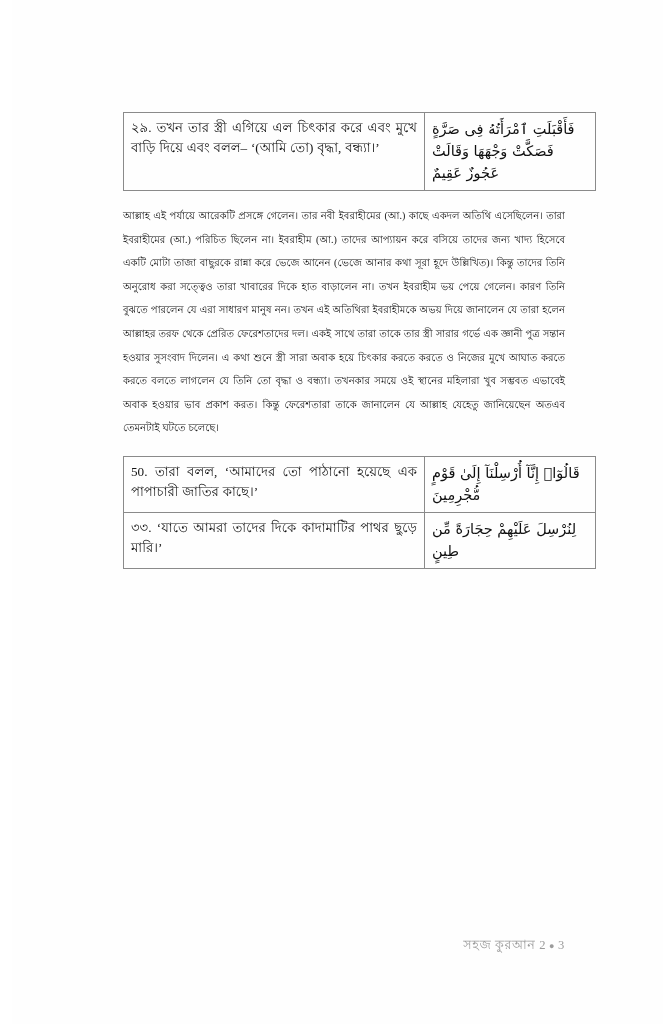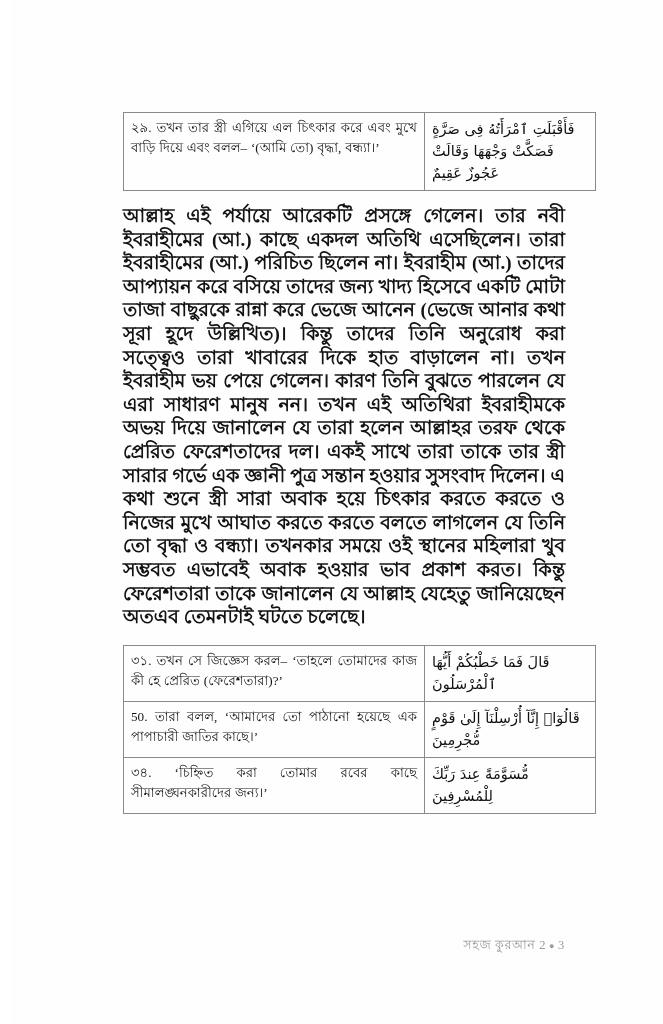--- a/index.html
+++ b/index.html
@@ -69,27 +69,26 @@
     font-family: "DejaVu Sans", "Liberation Sans", sans-serif;
     font-size: 14.5px;
     line-height: 22px;
     color: #101010;
   }
 
   
   .body-paragraph {
     margin: 13px 0 0 0;
     font-family: "Liberation Serif", "DejaVu Serif", serif;
-    font-size: 19px;
+    font-size: 10px;
     line-height: 23.6px;
     text-align: justify;
     text-align-last: left;
     color: #121212;
     word-spacing: 0.3px;
-    font-weight: bold;
   }
 
   .gap-after-paragraph {
     height: 16px;
   }
 
   
   .footer {
     position: absolute;
     left: 111px;
@@ -128,40 +127,32 @@
     </table>
 
     <p class="body-paragraph">আল্লাহ এই পর্যায়ে আরেকটি প্রসঙ্গে গেলেন। তার নবী ইবরাহীমের (আ.) কাছে একদল অতিথি এসেছিলেন। তারা ইবরাহীমের (আ.) পরিচিত ছিলেন না। ইবরাহীম (আ.) তাদের আপ্যায়ন করে বসিয়ে তাদের জন্য খাদ্য হিসেবে একটি মোটা তাজা বাছুরকে রান্না করে ভেজে আনেন (ভেজে আনার কথা সূরা হূদে উল্লিখিত)। কিন্তু তাদের তিনি অনুরোধ করা সত্ত্বেও তারা খাবারের দিকে হাত বাড়ালেন না। তখন ইবরাহীম ভয় পেয়ে গেলেন। কারণ তিনি বুঝতে পারলেন যে এরা সাধারণ মানুষ নন। তখন এই অতিথিরা ইবরাহীমকে অভয় দিয়ে জানালেন যে তারা হলেন আল্লাহর তরফ থেকে প্রেরিত ফেরেশতাদের দল। একই সাথে তারা তাকে তার স্ত্রী সারার গর্ভে এক জ্ঞানী পুত্র সন্তান হওয়ার সুসংবাদ দিলেন। এ কথা শুনে স্ত্রী সারা অবাক হয়ে চিৎকার করতে করতে ও নিজের মুখে আঘাত করতে করতে বলতে লাগলেন যে তিনি তো বৃদ্ধা ও বন্ধ্যা। তখনকার সময়ে ওই স্থানের মহিলারা খুব সম্ভবত এভাবেই অবাক হওয়ার ভাব প্রকাশ করত। কিন্তু ফেরেশতারা তাকে জানালেন যে আল্লাহ যেহেতু জানিয়েছেন অতএব তেমনটাই ঘটতে চলেছে।</p>
 
     <div class="gap-after-paragraph"></div>
 
     <table class="verse-table">
       <tbody>
         <tr>
           <td class="bn-cell">
-            <div class="bn-verse">৩১. তখন সে জিজ্ঞেস করল– ‘তাহলে তোমাদের কাজ কী হে প্রেরিত (ফেরেশতারা)?’</div>
-          </td>
-          <td class="ar-cell">
-            <div class="ar-verse">قَالَ فَمَا خَطْبُكُمْ أَيُّهَا ٱلْمُرْسَلُونَ</div>
-          </td>
-        </tr>
-        <tr>
-          <td class="bn-cell">
             <div class="bn-verse">50. তারা বলল, ‘আমাদের তো পাঠানো হয়েছে এক পাপাচারী জাতির কাছে।’</div>
           </td>
           <td class="ar-cell">
             <div class="ar-verse">قَالُوٓا۟ إِنَّآ أُرْسِلْنَآ إِلَىٰ قَوْمٍ مُّجْرِمِينَ</div>
           </td>
         </tr>
         <tr>
           <td class="bn-cell">
-            <div class="bn-verse">৩৪. ‘চিহ্নিত করা তোমার রবের কাছে সীমালঙ্ঘনকারীদের জন্য।’</div>
+            <div class="bn-verse">৩৩. ‘যাতে আমরা তাদের দিকে কাদামাটির পাথর ছুড়ে মারি।’</div>
           </td>
           <td class="ar-cell">
-            <div class="ar-verse">مُّسَوَّمَةً عِندَ رَبِّكَ لِلْمُسْرِفِينَ</div>
+            <div class="ar-verse">لِنُرْسِلَ عَلَيْهِمْ حِجَارَةً مِّن طِينٍ</div>
           </td>
         </tr>
       </tbody>
     </table>
 
   </div>
 
   <div class="footer">
     <span>সহজ কুরআন 2</span><span class="dot">●</span><span>3</span>
   </div>

